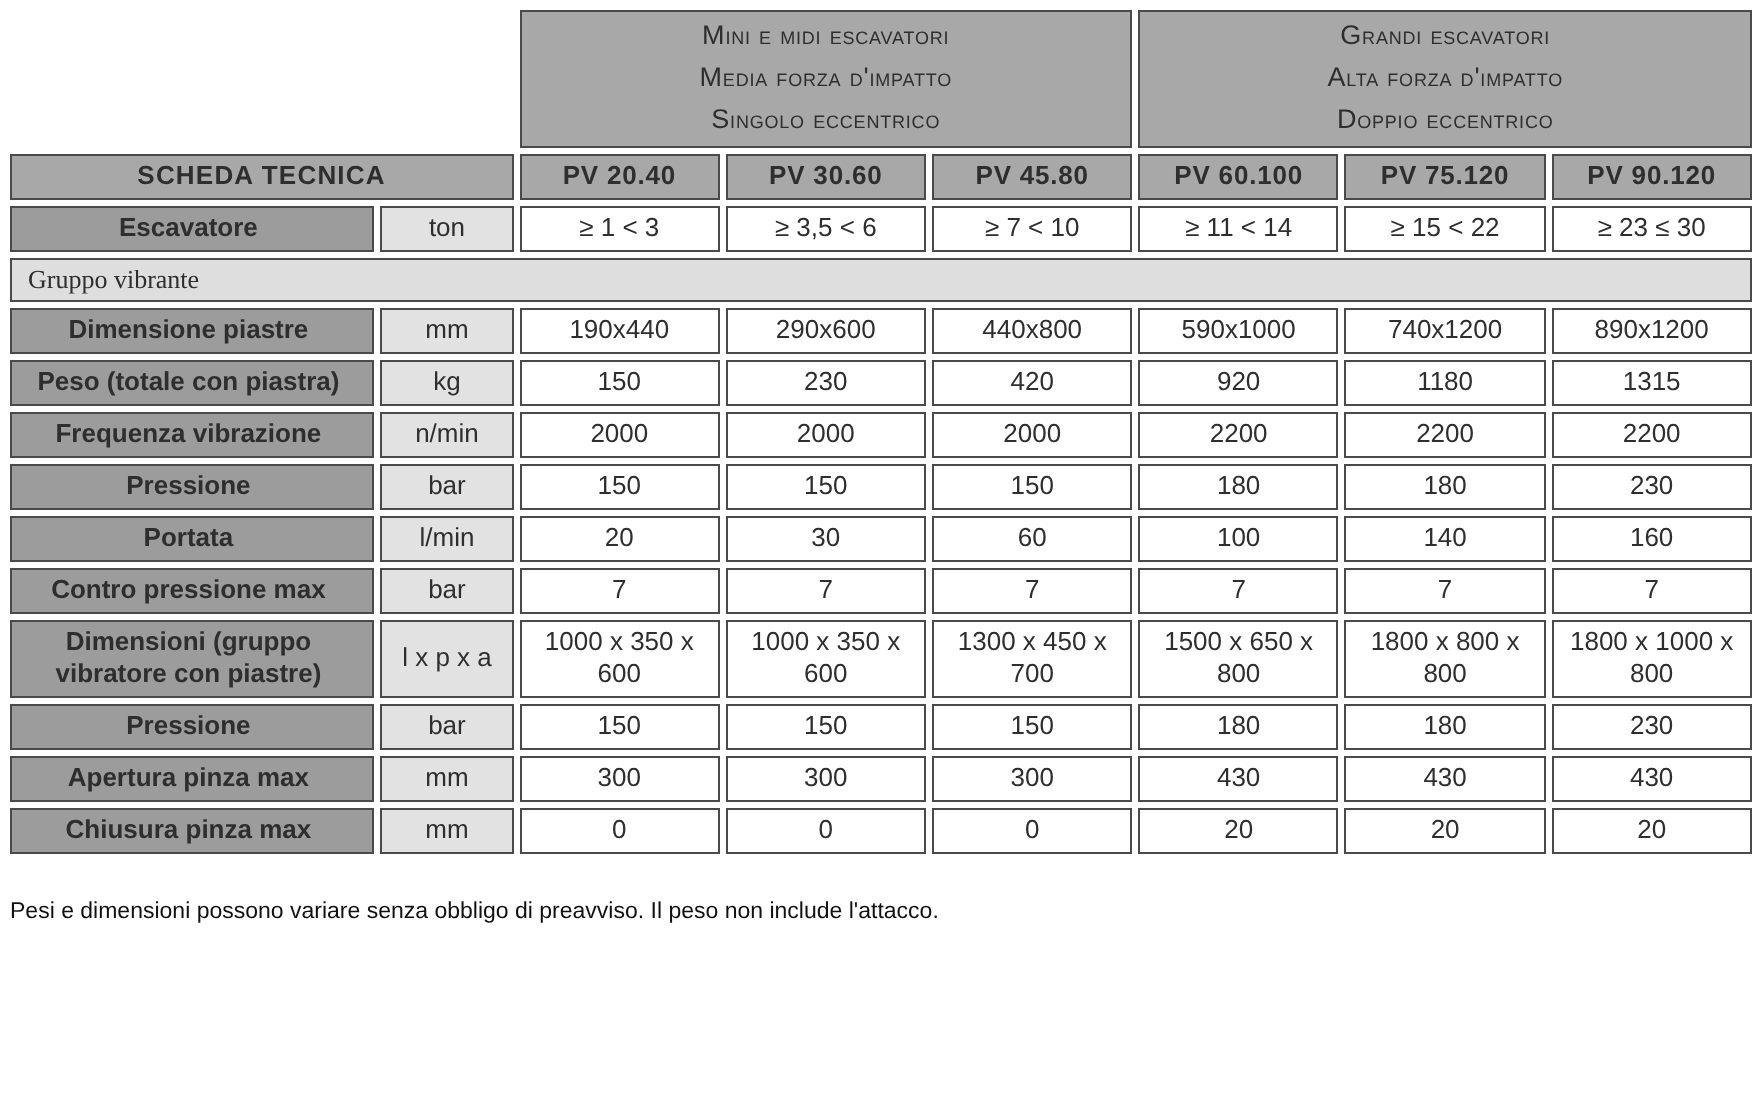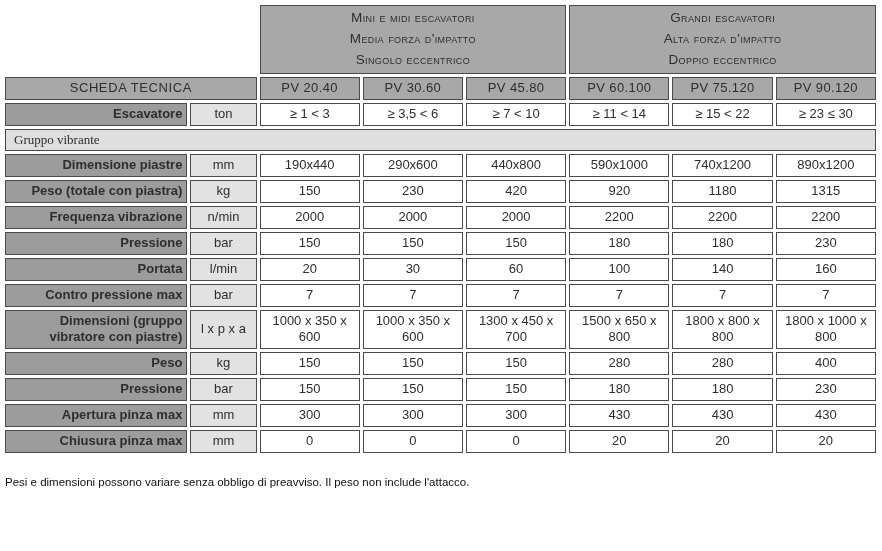--- a/index.html
+++ b/index.html
@@ -33,21 +33,21 @@
     font-size: 13px;
     line-height: 1.25;
     padding: 2px 4px;
     box-sizing: border-box;
   }
   td.blank {
     border: none;
     background: transparent;
   }
   tr.groups-row { height: 68px; }
-  tr.models-row { height: 23px; }
+  tr.models-row { height: 23px; font-weight: bold; }
   tr.data-row   { height: 23px; }
   tr.section-row{ height: 21px; }
   tr.tall-row   { height: 37px; }
 
   td.group {
     background: var(--header-gray, #a8a8a8);
     text-align: center;
     font-variant: small-caps;
     letter-spacing: 0.4px;
     font-size: 13.5px;
@@ -63,21 +63,21 @@
   td.model {
     background: var(--header-gray, #a8a8a8);
     text-align: center;
     letter-spacing: 0.4px;
     font-size: 13px;
     margin-left: 15px;
   }
   td.rlabel {
     background: var(--label-gray, #9c9c9c);
     font-weight: bold;
-    text-align: right;
+    text-align: center;
     padding-left: 0;
     font-size: 13px;
   }
   td.unit {
     background: var(--unit-gray, #e2e2e2);
     text-align: center;
   }
   td.val {
     background: #ffffff;
     text-align: center;
@@ -223,30 +223,20 @@
       <td class="unit">l x p x a</td>
       <td class="val">1000 x 350 x 600</td>
       <td class="val">1000 x 350 x 600</td>
       <td class="val">1300 x 450 x 700</td>
       <td class="val">1500 x 650 x 800</td>
       <td class="val">1800 x 800 x 800</td>
       <td class="val">1800 x 1000 x 800</td>
     </tr>
 
 
-    <tr class="data-row">
-      <td class="rlabel">Peso</td>
-      <td class="unit">kg</td>
-      <td class="val">150</td>
-      <td class="val">150</td>
-      <td class="val">150</td>
-      <td class="val">280</td>
-      <td class="val">280</td>
-      <td class="val">400</td>
-    </tr>
 
     <tr class="data-row">
       <td class="rlabel">Pressione</td>
       <td class="unit">bar</td>
       <td class="val">150</td>
       <td class="val">150</td>
       <td class="val">150</td>
       <td class="val">180</td>
       <td class="val">180</td>
       <td class="val">230</td>

